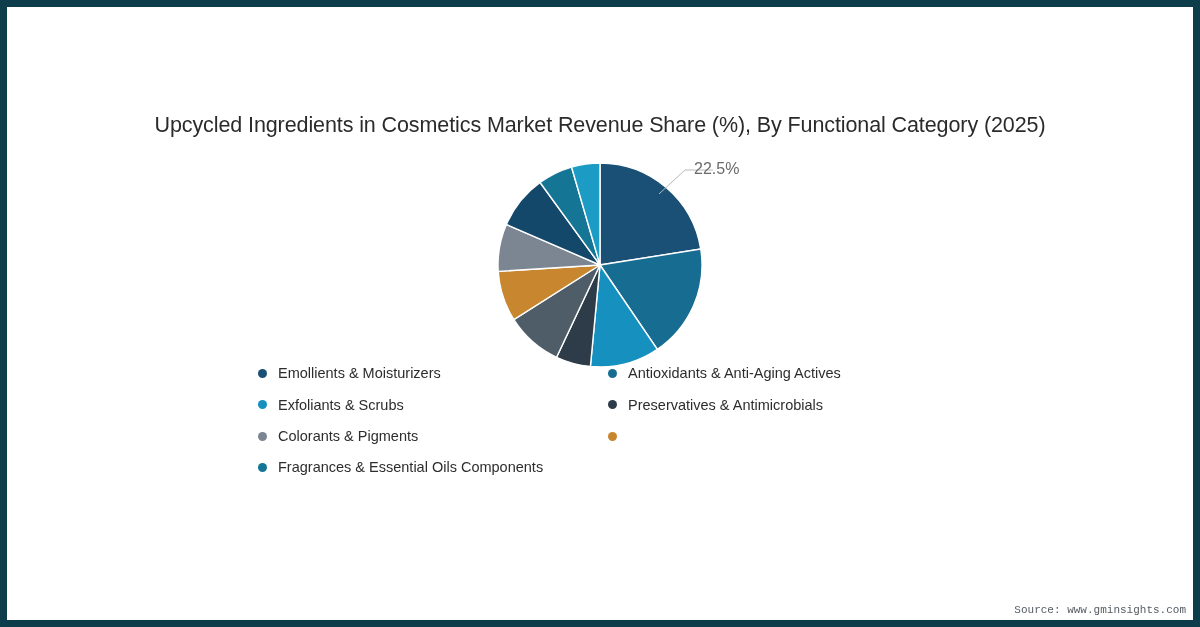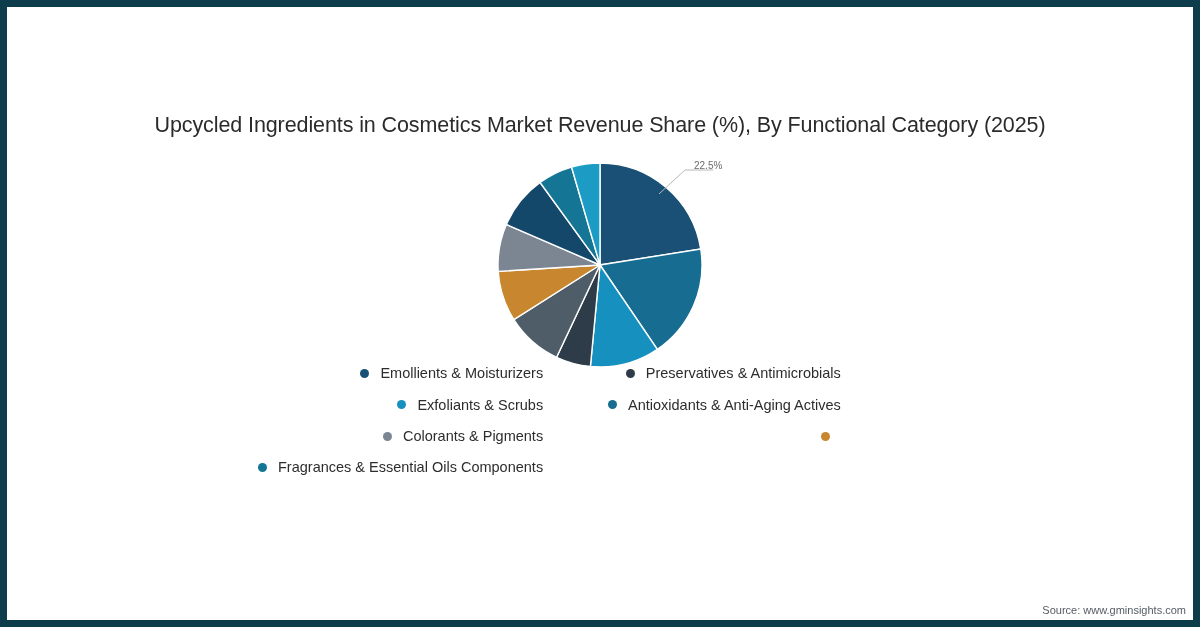--- a/index.html
+++ b/index.html
@@ -47,21 +47,21 @@
     top: 162px;
     width: 206px;
     height: 206px;
   }
   #pie-svg { display: block; }
 
   #callout-label {
     position: absolute;
     left: 694px;
     top: 160px;
-    font-size: 10px;
+    font-size: 16px;
     color: #6b6b6b;
     font-family: "Liberation Sans", sans-serif;
     white-space: nowrap;
     text-align: right;
   }
 
   #legend {
     position: absolute;
     left: 258px;
     top: 358px;
@@ -72,21 +72,20 @@
     top: 0;
   }
   .legend-col.left  { left: 0px; }
   .legend-col.right { left: 350px; }
 
   .legend-item {
     display: flex;
     align-items: center;
     height: 31.3px;
     white-space: nowrap;
-    justify-content: flex-end;
   }
   .legend-dot {
     width: 9px;
     height: 9px;
     border-radius: 50%;
     flex: 0 0 auto;
     margin-right: 11px;
   }
   .legend-label {
     font-size: 14.5px;
@@ -94,21 +93,21 @@
     font-family: "Liberation Sans", sans-serif;
     line-height: 1;
   }
 
   #source {
     position: absolute;
     right: 14px;
     bottom: 11px;
     font-size: 11px;
     color: #555c63;
-    font-family: Liberation Sans, sans-serif;
+    font-family: Liberation Mono, monospace;
     white-space: nowrap;
   }
 </style>
 </head>
 <body>
 
 <div id="canvas">
 
   <div class="frame-top"></div>
   <div class="frame-bottom"></div>
@@ -154,26 +153,26 @@
           <span class="legend-dot" style="background: rgb(123, 134, 146);"></span>
           <span class="legend-label">Colorants &amp; Pigments</span>
         </div>
         <div class="legend-item">
           <span class="legend-dot" style="background: rgb(21, 117, 149);"></span>
           <span class="legend-label">Fragrances &amp; Essential Oils Components</span>
         </div>
       </div>
     <div class="legend-col right" id="legend-right">
         <div class="legend-item">
+          <span class="legend-dot" style="background: rgb(23, 109, 145);"></span>
+          <span class="legend-label">Antioxidants &amp; Anti-Aging Actives</span>
+        </div>
+        <div class="legend-item">
           <span class="legend-dot" style="background: rgb(46, 59, 72);"></span>
           <span class="legend-label">Preservatives &amp; Antimicrobials</span>
-        </div>
-        <div class="legend-item">
-          <span class="legend-dot" style="background: rgb(23, 109, 145);"></span>
-          <span class="legend-label">Antioxidants &amp; Anti-Aging Actives</span>
         </div>
         <div class="legend-item">
           <span class="legend-dot" style="background: rgb(200, 134, 47);"></span>
         </div>
       </div>
   </div>
 
   <div id="source">Source: www.gminsights.com</div>
 
 </div>

